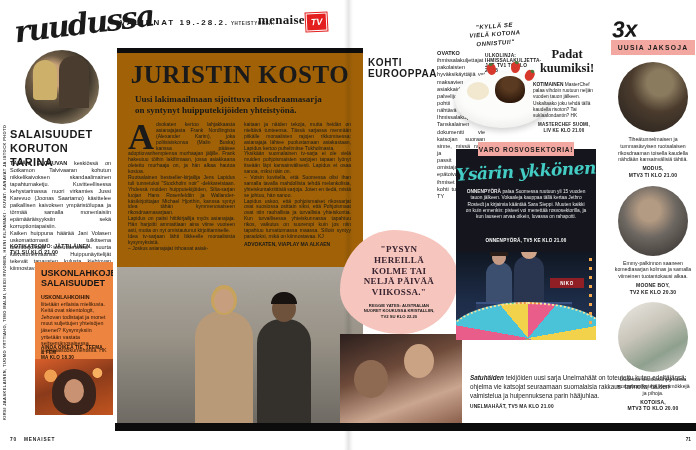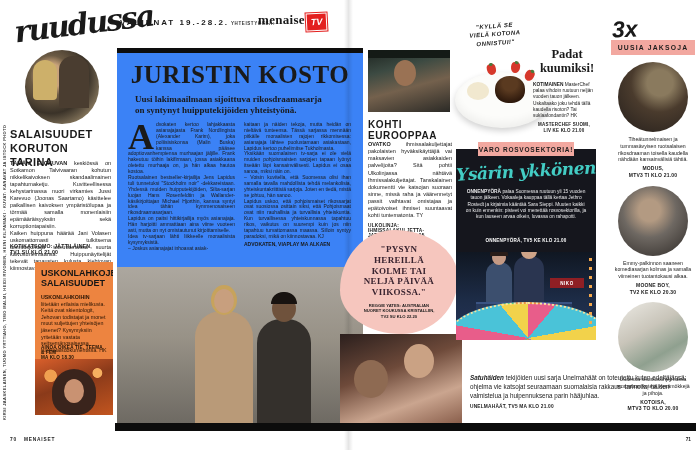--- a/index.html
+++ b/index.html
@@ -29,40 +29,40 @@
 
   .orange{left:35px;top:262px;width:78px;height:153px;background:#ed8440;overflow:hidden;}
   .or-head{left:6px;top:6px;width:68px;font-size:9px;font-weight:bold;line-height:1.12;color:#161616;}
   .or-body{left:6px;top:32px;width:66px;font-size:5.3px;line-height:1.25;color:#2a1505;}
   .or-credit{left:6px;top:83px;width:66px;font-size:4.6px;color:#1c1005;}
   .or-photo{left:0;bottom:0;width:78px;height:56px;background:radial-gradient(circle at 20% 30%,#f0a050 0 8%,transparent 9%),radial-gradient(circle at 80% 25%,#f6b060 0 6%,transparent 7%),linear-gradient(160deg,#d95f2b 0%,#8a3a1a 45%,#c2551f 100%);}
   .or-hair{left:17px;top:10px;width:44px;height:46px;border-radius:50% 50% 40% 40%;background:#3a241c;}
   .or-face{left:29px;top:20px;width:20px;height:24px;border-radius:50%;background:#c99272;}
 
   
-  .feature{left:117px;top:48px;width:246px;height:375px;background:#3b82f6;overflow:hidden;}
+  .feature{left:117px;top:48px;width:246px;height:375px;background:#a16207;overflow:hidden;}
   .feature .bar-top{position:absolute;left:0;top:0;width:100%;height:5px;background:#0d0d0d;}
   .f-head{left:0;top:13px;width:100%;text-align:center;font-size:25px;font-weight:bold;letter-spacing:.5px;}
   .f-sub{left:18px;top:46px;width:210px;text-align:left;font-size:9px;font-weight:bold;line-height:1.25;}
   .f-cols{left:11px;top:74px;width:224px;height:143px;display:flex;gap:9px;overflow:hidden;}
   .f-col{width:107px;font-size:5px;line-height:1.18;text-align:justify;}
   .dropcap{float:left;font-size:36px;line-height:.78;font-weight:bold;margin:1px 2px 0 0;font-family:"Liberation Serif",serif;}
   .f-credit{font-size:5px;font-weight:bold;margin-top:2px;}
   .f-photo{left:0;bottom:0;width:100%;height:156px;background:linear-gradient(180deg,#aca79f 0%,#989287 45%,#6e6a63 100%);overflow:hidden;}
   .fig-w{left:78px;bottom:0;width:58px;height:112px;background:#b99a78;border-radius:26px 26px 0 0;}
   .fig-w:before{content:"";position:absolute;left:16px;top:-26px;width:26px;height:30px;border-radius:50%;background:#c7a35c;}
   .fig-w:after{content:"";position:absolute;left:19px;top:-22px;width:20px;height:24px;border-radius:50%;background:#c89f7e;}
   .fig-m{left:140px;bottom:0;width:54px;height:104px;background:#34302c;border-radius:24px 24px 0 0;}
   .fig-m:before{content:"";position:absolute;left:15px;top:-24px;width:24px;height:27px;border-radius:50%;background:#6f523c;}
   .fig-m:after{content:"";position:absolute;left:14px;top:-27px;width:26px;height:12px;border-radius:12px 12px 0 0;background:#181310;}
 
   .gutter{left:344px;top:0;width:9px;height:450px;background:linear-gradient(90deg,rgba(0,0,0,0) 0%,rgba(0,0,0,.10) 50%,rgba(0,0,0,0) 100%);}
 
   
-  .kohti{left:368px;top:50px;width:84px;display:flex;flex-direction:column;}
+  .kohti{left:368px;top:50px;width:84px;display:flex;flex-direction:row;}
   .k-photo{width:82px;height:62px;background:linear-gradient(165deg,#1d2420 0%,#3c4a42 30%,#74614d 58%,#2b2a26 100%);position:relative;overflow:hidden;}
   .k-photo:before{content:"";position:absolute;left:26px;top:10px;width:22px;height:26px;border-radius:50%;background:#9a7254;}
   .k-photo:after{content:"";position:absolute;left:0;top:0;width:100%;height:8px;background:#141a16;}
   .k-head{margin-top:7px;font-size:10px;font-weight:bold;letter-spacing:.6px;}
   .k-body{margin-top:4px;font-size:5.5px;line-height:1.3;text-align:justify;width:84px;}
   .k-credit{margin-top:3px;font-size:4.8px;}
 
   .blob{left:340px;top:230px;width:118px;height:104px;background:#f6c6be;border-radius:46% 54% 48% 52%/58% 46% 54% 42%;display:flex;flex-direction:column;align-items:center;justify-content:center;text-align:center;}
   .blob-q{font-family:"Liberation Serif",serif;font-weight:bold;font-size:9px;line-height:1.18;color:#3a2430;letter-spacing:.3px;width:90px;}
   .blob-c{margin-top:5px;font-size:4.2px;font-weight:bold;width:92px;line-height:1.35;color:#1c1c1c;}

